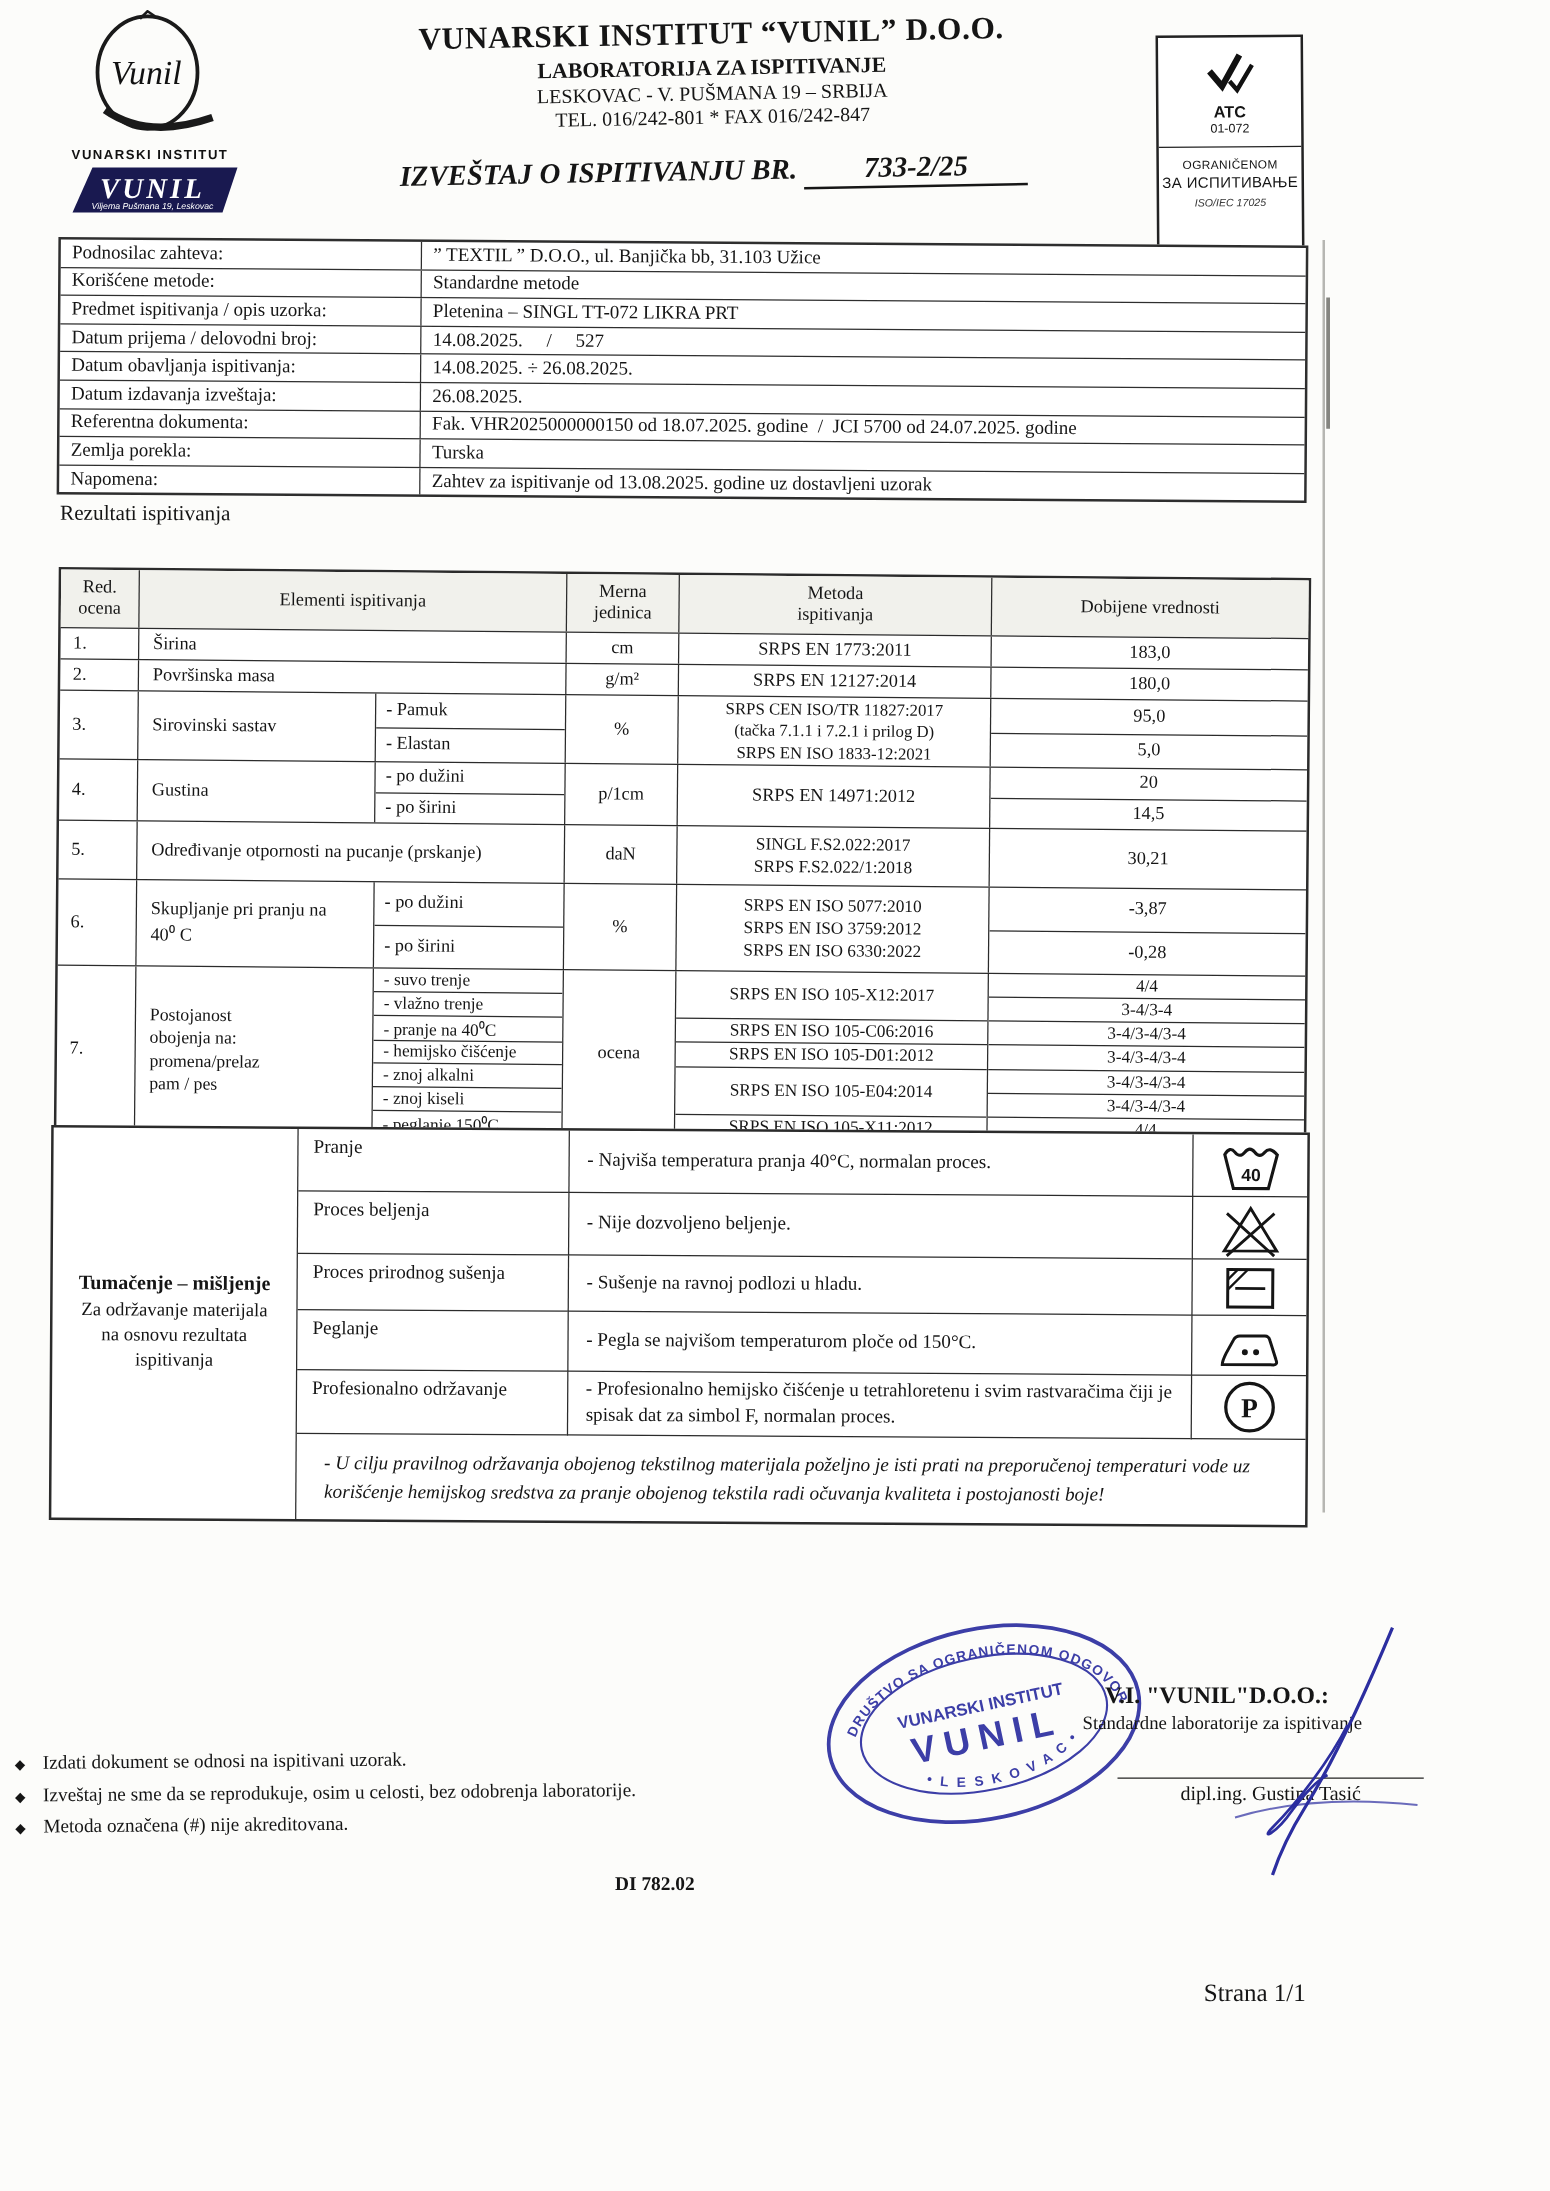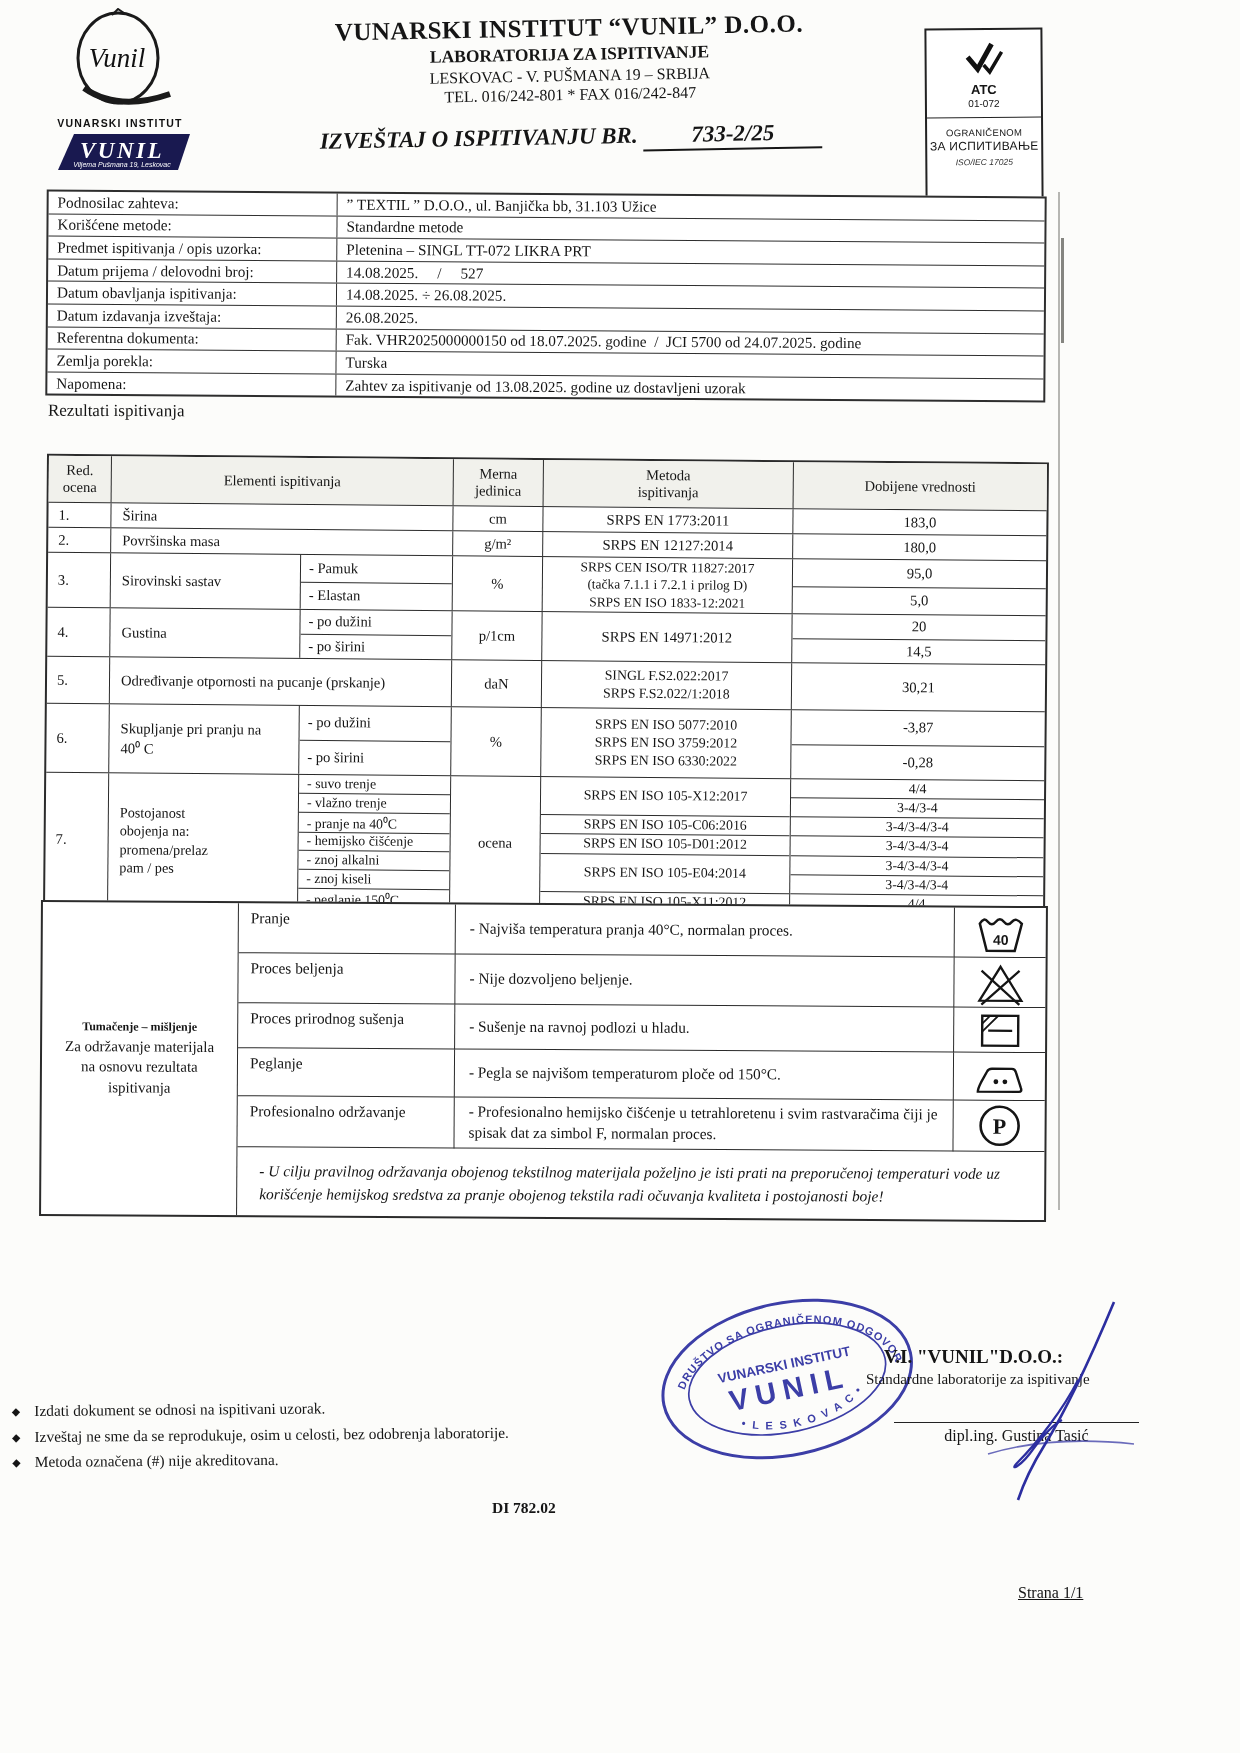--- a/index.html
+++ b/index.html
@@ -58,21 +58,21 @@
   .f1{flex:1;} .f2{flex:2;}
   .sub7 > div{font-size:13.8px;}
   .val7 > div{font-size:13.8px;}
 
   
   .care{position:absolute;left:40px;top:903px;width:1003px;height:312px;border:2.5px solid #2b2b2b;background:#fff;
         display:grid;grid-template-columns:196px 216px 1fr 92px;grid-template-rows:50px 50px 45px 48px 51px 1fr;
         transform:rotate(.35deg);}
   .care-left{grid-column:1;grid-row:1/7;border-right:1.4px solid #2b2b2b;display:flex;flex-direction:column;
              align-items:center;justify-content:center;text-align:center;padding:4px;}
-  .clt{font-weight:bold;font-size:12px;}
+  .clt{font-weight:bold;font-size:16px;}
   .cll{font-size:15px;line-height:1.35;margin-top:2px;}
   .cl{border-bottom:1.4px solid #2b2b2b;font-size:15.3px;padding:6px 0 0 12px;}
   .cd{border-bottom:1.4px solid #2b2b2b;border-left:1.4px solid #2b2b2b;font-size:15.3px;display:flex;align-items:center;
       padding:2px 8px 2px 14px;line-height:1.35;}
   .ci{border-bottom:1.4px solid #2b2b2b;border-left:1.4px solid #2b2b2b;display:flex;align-items:center;justify-content:center;}
   .cnote{grid-column:2/5;grid-row:6;font-style:italic;font-size:15.4px;line-height:1.5;display:flex;align-items:center;
          padding:6px 20px 6px 22px;transform:rotate(-.15deg);}
 
   
   .stamp{position:absolute;left:652px;top:1289px;transform:rotate(-12deg);opacity:.92;z-index:1;}
@@ -82,21 +82,21 @@
   .sig-name{margin-top:34px;margin-left:36px;width:245px;border-top:1.6px solid #222;padding-top:4px;
             text-align:center;font-size:16px;}
   .sig-strokes{position:absolute;left:928px;top:1296px;z-index:3;}
 
   
   .foot-notes{position:absolute;left:12px;top:1400px;transform:rotate(-.5deg);}
   .fn{display:flex;align-items:flex-start;margin-bottom:7.5px;}
   .fn .dia{font-size:11px;margin:3px 14px 0 0;}
   .fn .txt{font-size:15.4px;}
   .doc-code{position:absolute;left:492px;top:1499px;font-weight:bold;font-size:15.5px;}
-  .page-num{position:absolute;left:1018px;top:1584px;font-size:16px;text-decoration:underline;}
+  .page-num{position:absolute;left:963px;top:1584px;font-size:20px;}
 
   
   .edge{position:absolute;left:1058px;top:192px;width:2px;height:1018px;background:#70706a;opacity:.5;}
   .edge2{position:absolute;left:1061px;top:238px;width:3px;height:105px;background:#45453f;opacity:.65;}
 </style>
 </head>
 <body>
 
 <div class="page">
 

